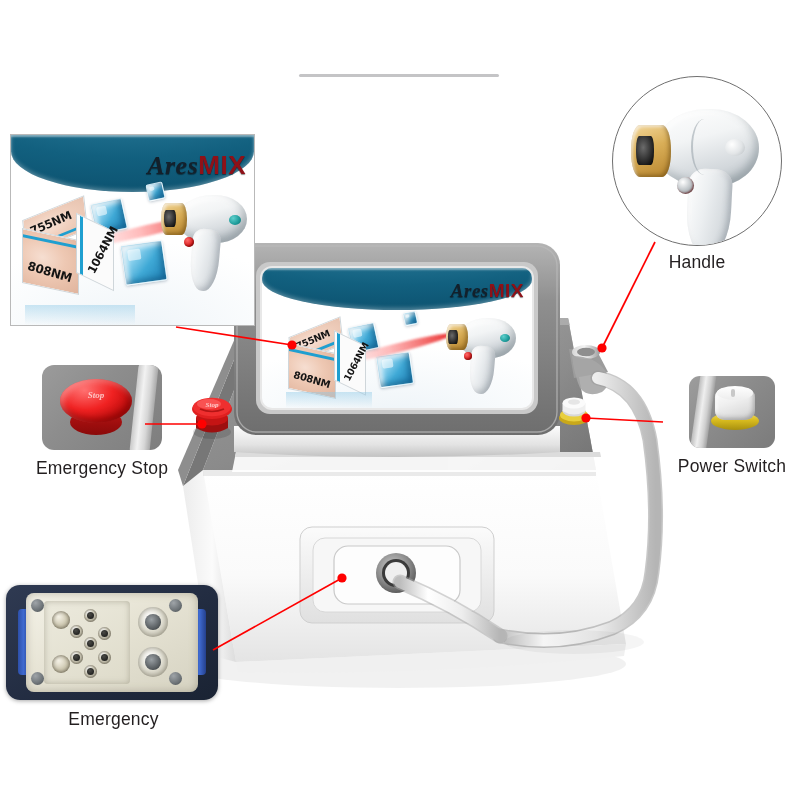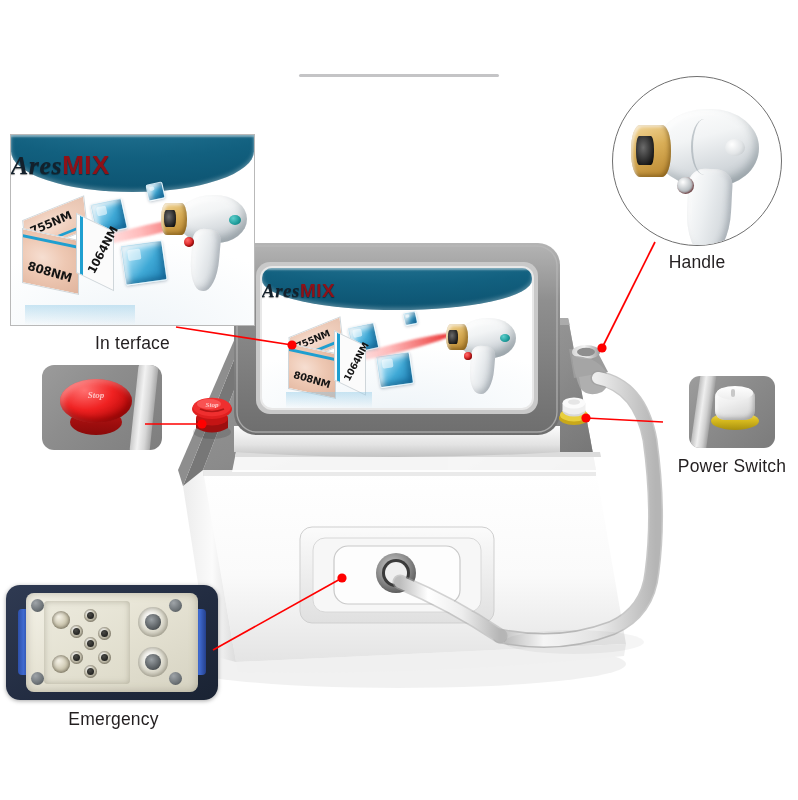--- a/index.html
+++ b/index.html
@@ -83,21 +83,21 @@
     position: absolute; left: 0; right: 0; top: 0;
     height: 30%;
     background:
       radial-gradient(ellipse 140% 180% at 50% -60%, #2e7f9e 0%, #12607f 55%, #0b4f6c 100%);
     border-radius: 0 0 70% 70% / 0 0 100% 100%;
     box-shadow: inset 0 -2px 4px rgba(255,255,255,.30), inset 0 2px 2px rgba(255,255,255,.45);
   }
   .art-logo {
     position: absolute; left: 0; right: 8px;
     top: 9%;
-    text-align: left;
+    text-align: right;
     font-family: "Liberation Serif", serif;
     font-style: italic;
     font-weight: 700;
     letter-spacing: .5px;
     line-height: 1;
     text-shadow: 0 1px 1px rgba(0,0,0,.45);
   }
   .art-logo .ares { color: #13202b; }
   .art-logo .mix  { color: #8e1118; font-family: "Liberation Sans", sans-serif; font-style: normal; }
 
@@ -544,32 +544,32 @@
           <div class="hp-aperture" style="left:5px; top:17px; width:12px; height:17px;"></div>
           <div class="hp-grip" style="left:32px; top:36px; width:28px; height:62px; transform:rotate(5deg);"></div>
           <div class="hp-trigger" style="left:25px; top:44px; width:10px; height:10px;"></div>
           <div class="hp-dot" style="left:70px; top:22px; width:12px; height:10px;"></div>
         </div>
 
         <div style="position:absolute; left:14px; bottom:0; width:110px; height:20px;
                     background:linear-gradient(180deg, rgba(140,200,230,.45), rgba(255,255,255,0));"></div>
       </div>
     </div>
-    <div class="callout-caption" id="interface-caption">In terface</div>
   </div>
 
   <div class="callout" id="callout-estop">
     <div id="estop-frame">
       <div class="rail"></div>
       <div class="estop-btn" style="left:18px; top:14px; width:72px; height:62px;">
         <div class="estop-collar" style="left:10px; top:30px; width:52px; height:26px;"></div>
         <div class="estop-cap" style="left:0; top:0; width:72px; height:44px;"></div>
         <div class="estop-text" style="top:11px; font-size:9px;">Stop</div>
       </div>
     </div>
+    <div class="callout-caption" id="estop-caption">Emergency Stop</div>
   </div>
 
   <div class="callout" id="callout-connector">
     <div id="connector-frame">
       <div class="conn-blue" style="left:12px; top:24px; width:12px; height:66px;"></div>
       <div class="conn-blue" style="right:12px; top:24px; width:12px; height:66px;"></div>
 
       <div class="conn-plate" style="left:20px; top:8px; width:172px; height:99px;"></div>
       <div class="conn-inner" style="left:38px; top:16px; width:86px; height:83px;"></div>
 

